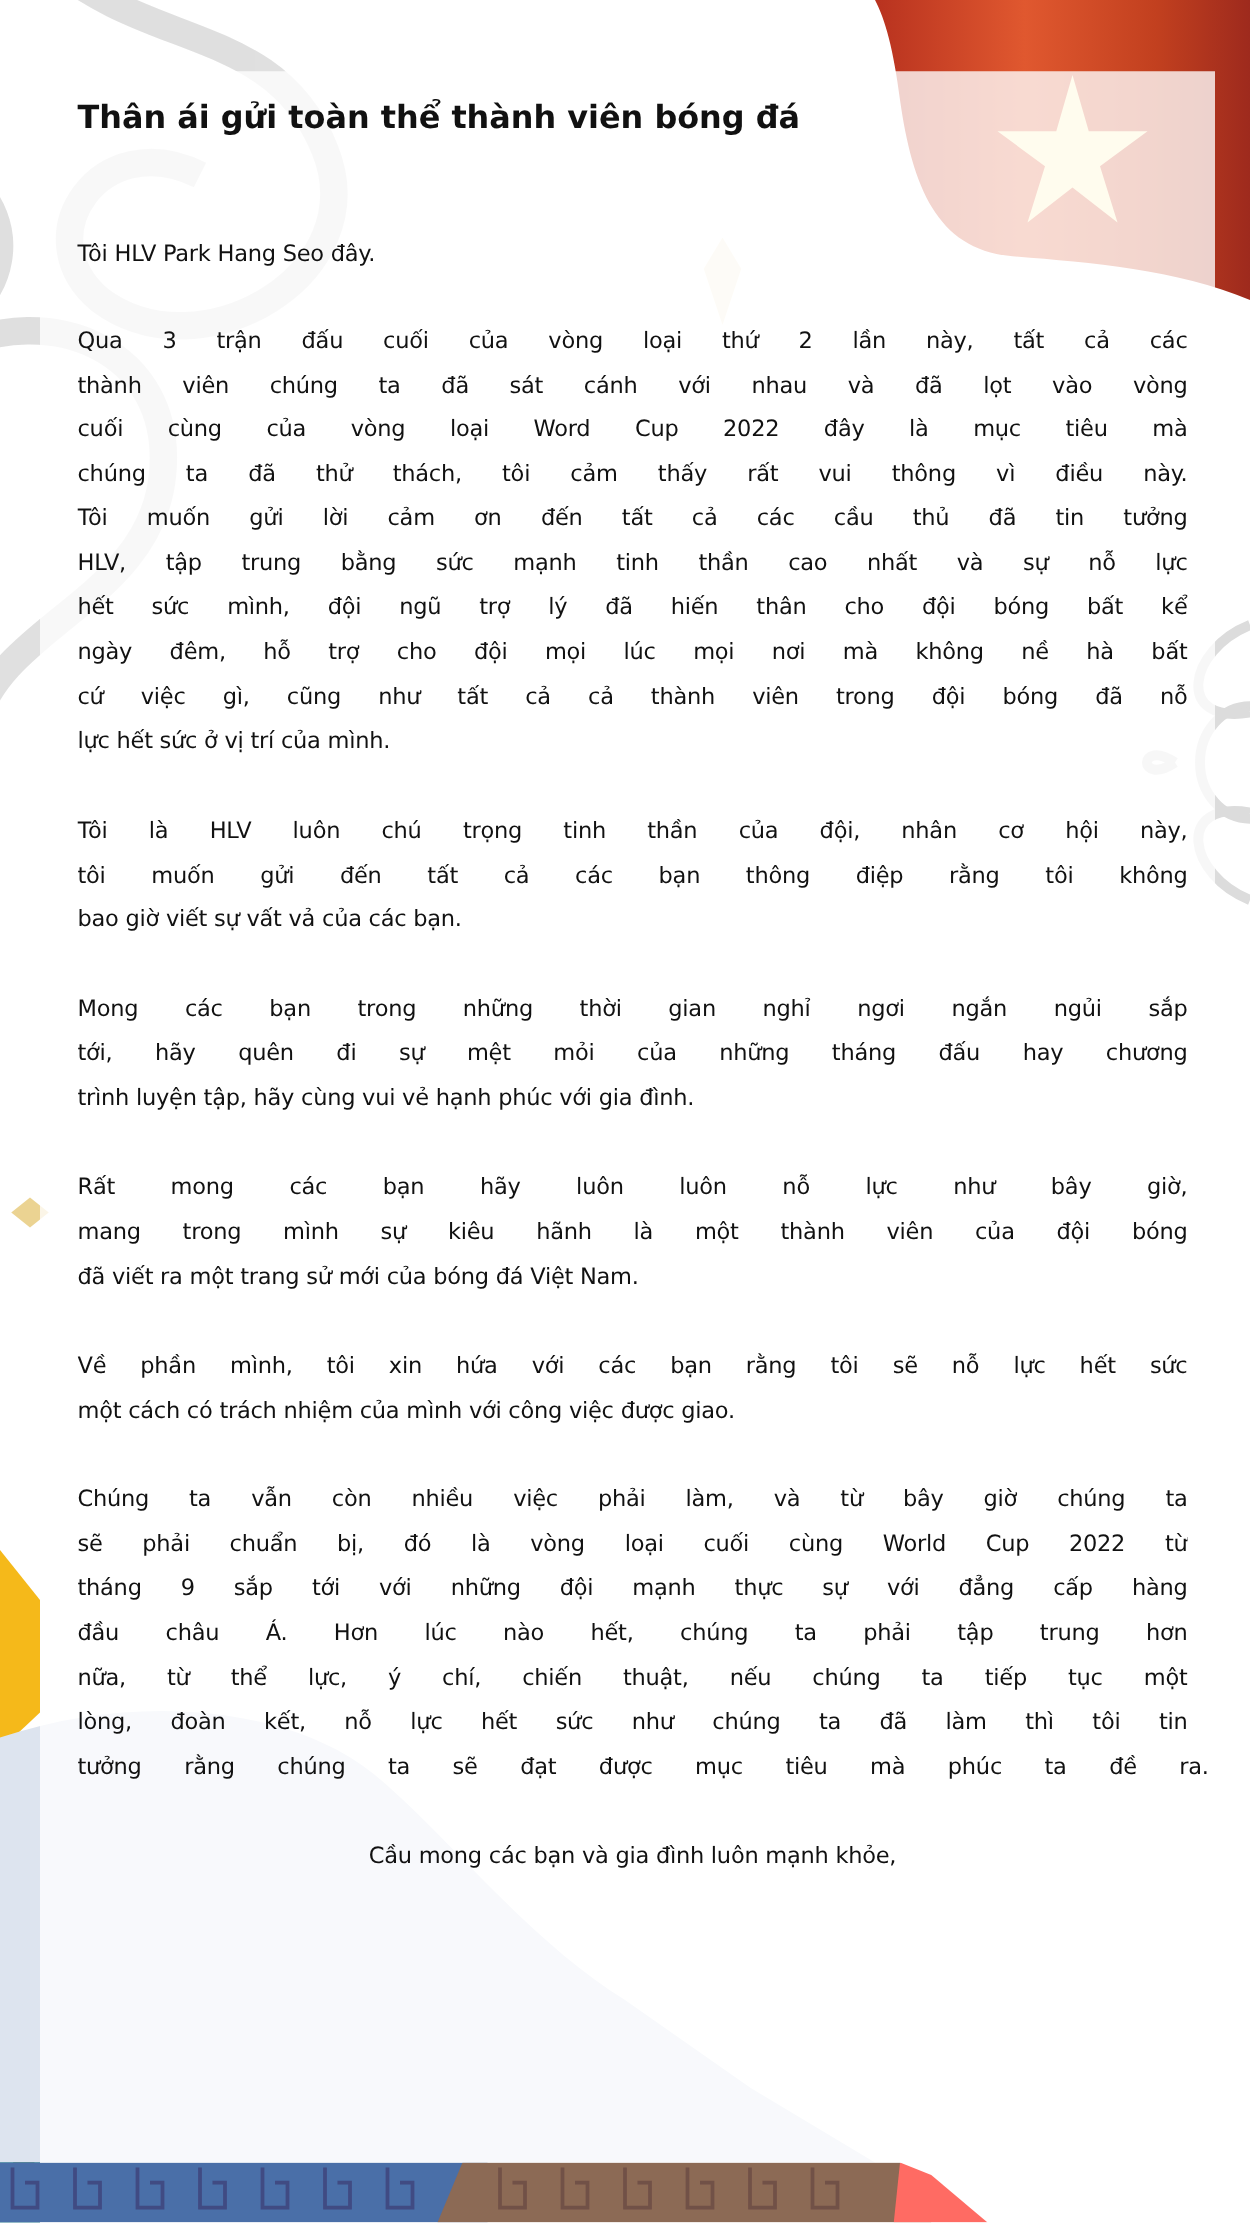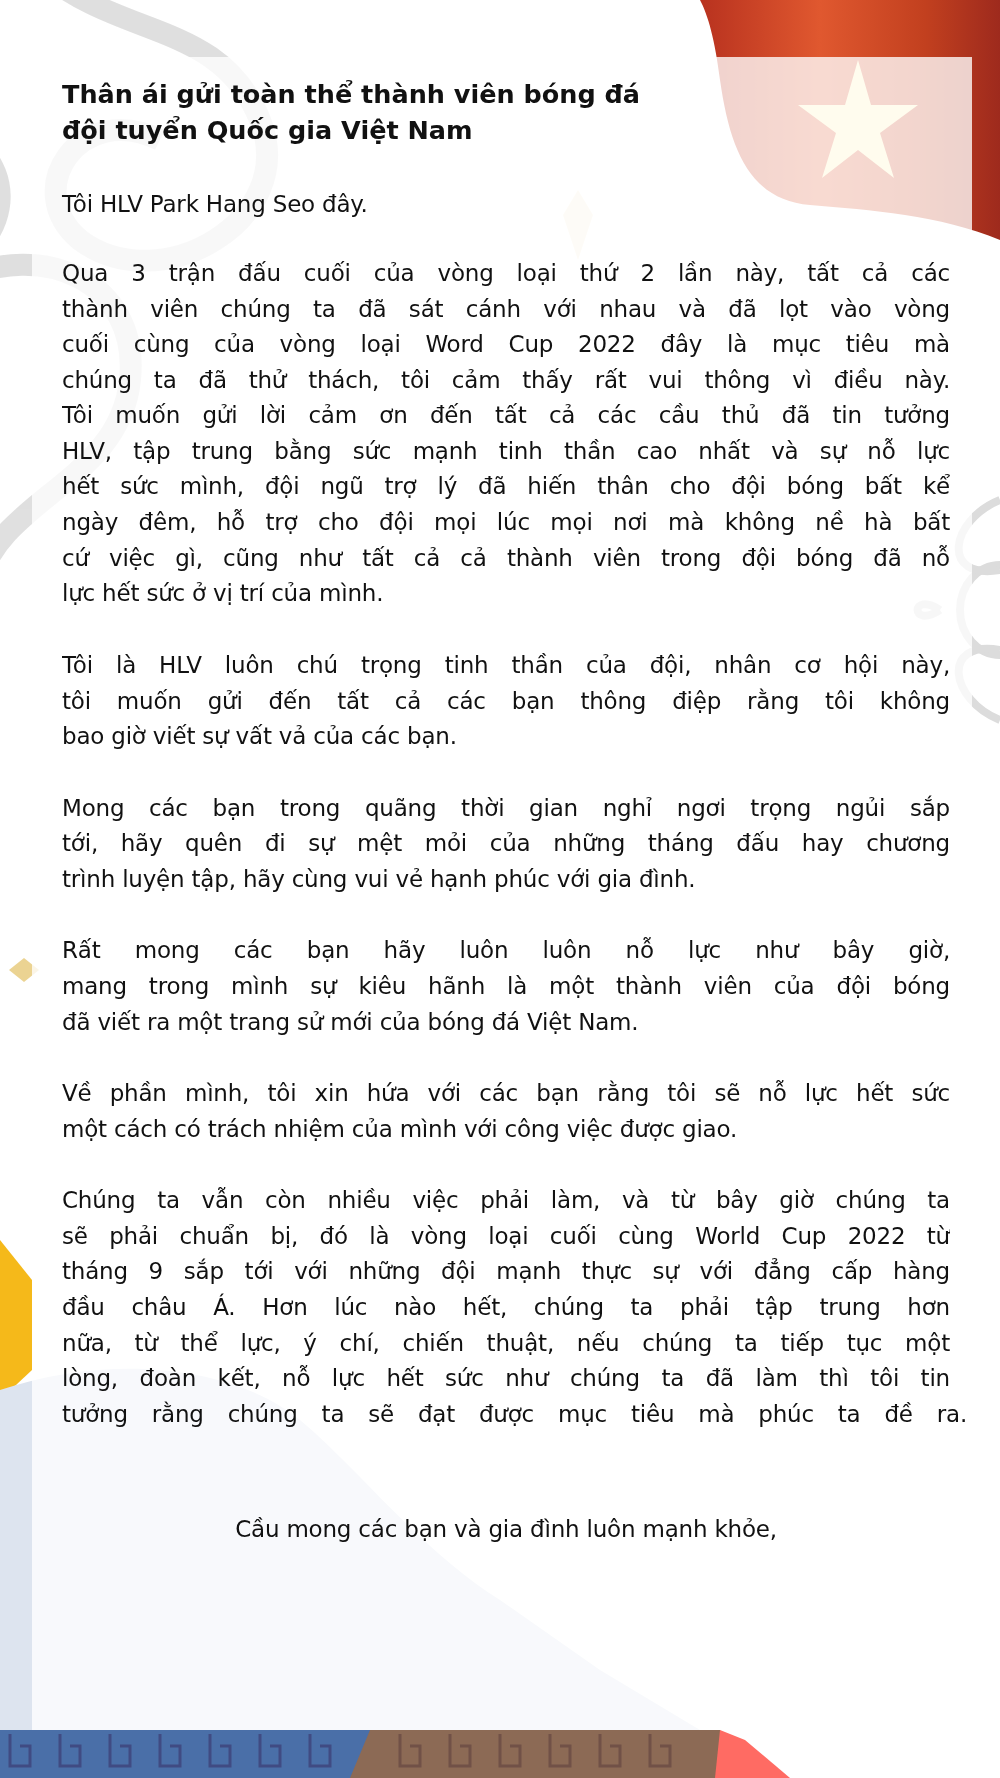--- a/index.html
+++ b/index.html
@@ -11,26 +11,26 @@
   }
   .bg-layer { position: absolute; inset: 0; z-index: 0; }
   .deco { position: absolute; }
   .panel {
     position: absolute; left: 32px; top: 57px; width: 940px; height: 1673px;
     background: rgba(255,255,255,0.78); z-index: 1;
   }
   .content { position: absolute; left: 0; top: 0; width: 1000px; height: 1778px; z-index: 2; }
   .line {
     position: absolute; left: 62px; width: 888px;
-    font-size: 23px; line-height: 36px; white-space: nowrap;
+    font-size: 18px; line-height: 36px; white-space: nowrap;
     letter-spacing: -0.2px;
   }
   .line.j { text-align: justify; text-align-last: justify; white-space: normal; height: 36px; overflow: hidden; }
   .title { font-weight: bold; font-size: 25.5px; letter-spacing: 0px; }
-  .center { left: 62px; width: 888px; text-align: center; margin-top: 44px; }
+  .center { left: 62px; width: 888px; text-align: center; }
   .right { left: 62px; width: 888px; text-align: right; }
   .sig { font-weight: bold; }
 </style>
 </head>
 <body>
 
 <div class="bg-layer">
 
   <svg class="deco" style="left:-40px;top:-20px" width="420" height="640" viewBox="0 0 420 640">
     <g fill="none" stroke="#d8d8d8" stroke-width="22" opacity="0.8">
@@ -106,21 +106,20 @@
       <path d="M600 4 v32 h20 v-20 h-10"></path>
         <path d="M650 4 v32 h20 v-20 h-10"></path>
     </g>
   </svg>
 </div>
 
 <div class="panel"></div>
 
 <div class="content">
   <div class="line title" style="top:76px">Thân ái gửi toàn thể thành viên bóng đá</div>
-  <div class="line title" style="top:112px">đội tuyển Quốc gia Việt Nam</div>
 
   <div class="line" style="top:186px">Tôi HLV Park Hang Seo đây.</div>
 
   <div>
     <div class="line j" style="top:255px">Qua 3 trận đấu cuối của vòng loại thứ 2 lần này, tất cả các</div>
     <div class="line j" style="top:291px">thành viên chúng ta đã sát cánh với  nhau và đã lọt vào vòng</div>
     <div class="line j" style="top:326px">cuối cùng của vòng loại Word Cup 2022 đây là mục tiêu mà</div>
     <div class="line j" style="top:362px">chúng ta đã thử thách, tôi cảm thấy rất vui thông vì điều này.</div>
     <div class="line j" style="top:397px">Tôi muốn gửi lời cảm ơn đến tất cả các cầu thủ đã tin tưởng</div>
     <div class="line j" style="top:433px">HLV, tập trung bằng sức mạnh tinh thần cao nhất và sự nỗ lực</div>
@@ -130,21 +129,21 @@
     <div class="line" style="top:575px">lực hết sức ở vị trí của mình.</div>
   </div>
 
   <div>
     <div class="line j" style="top:647px">Tôi là HLV luôn chú trọng tinh thần của đội, nhân cơ hội này,</div>
     <div class="line j" style="top:683px">tôi muốn gửi đến tất cả các bạn thông điệp rằng tôi không</div>
     <div class="line" style="top:718px">bao giờ viết sự vất vả của các bạn.</div>
   </div>
 
   <div>
-    <div class="line j" style="top:790px">Mong các bạn trong quãng thời gian nghỉ ngơi trọng ngủi sắp</div>
+    <div class="line j" style="top:790px">Mong các bạn trong những thời gian nghỉ ngơi ngắn ngủi sắp</div>
     <div class="line j" style="top:825px">tới, hãy quên đi sự mệt mỏi của những tháng đấu hay chương</div>
     <div class="line" style="top:861px">trình luyện tập, hãy cùng vui vẻ hạnh phúc với gia đình.</div>
   </div>
 
   <div>
     <div class="line j" style="top:932px">Rất mong các bạn hãy luôn luôn nỗ lực như bây giờ,</div>
     <div class="line j" style="top:968px">mang trong mình sự kiêu hãnh là một thành viên của đội bóng</div>
     <div class="line" style="top:1004px">đã viết ra một trang sử mới của bóng đá Việt Nam.</div>
   </div>
 

